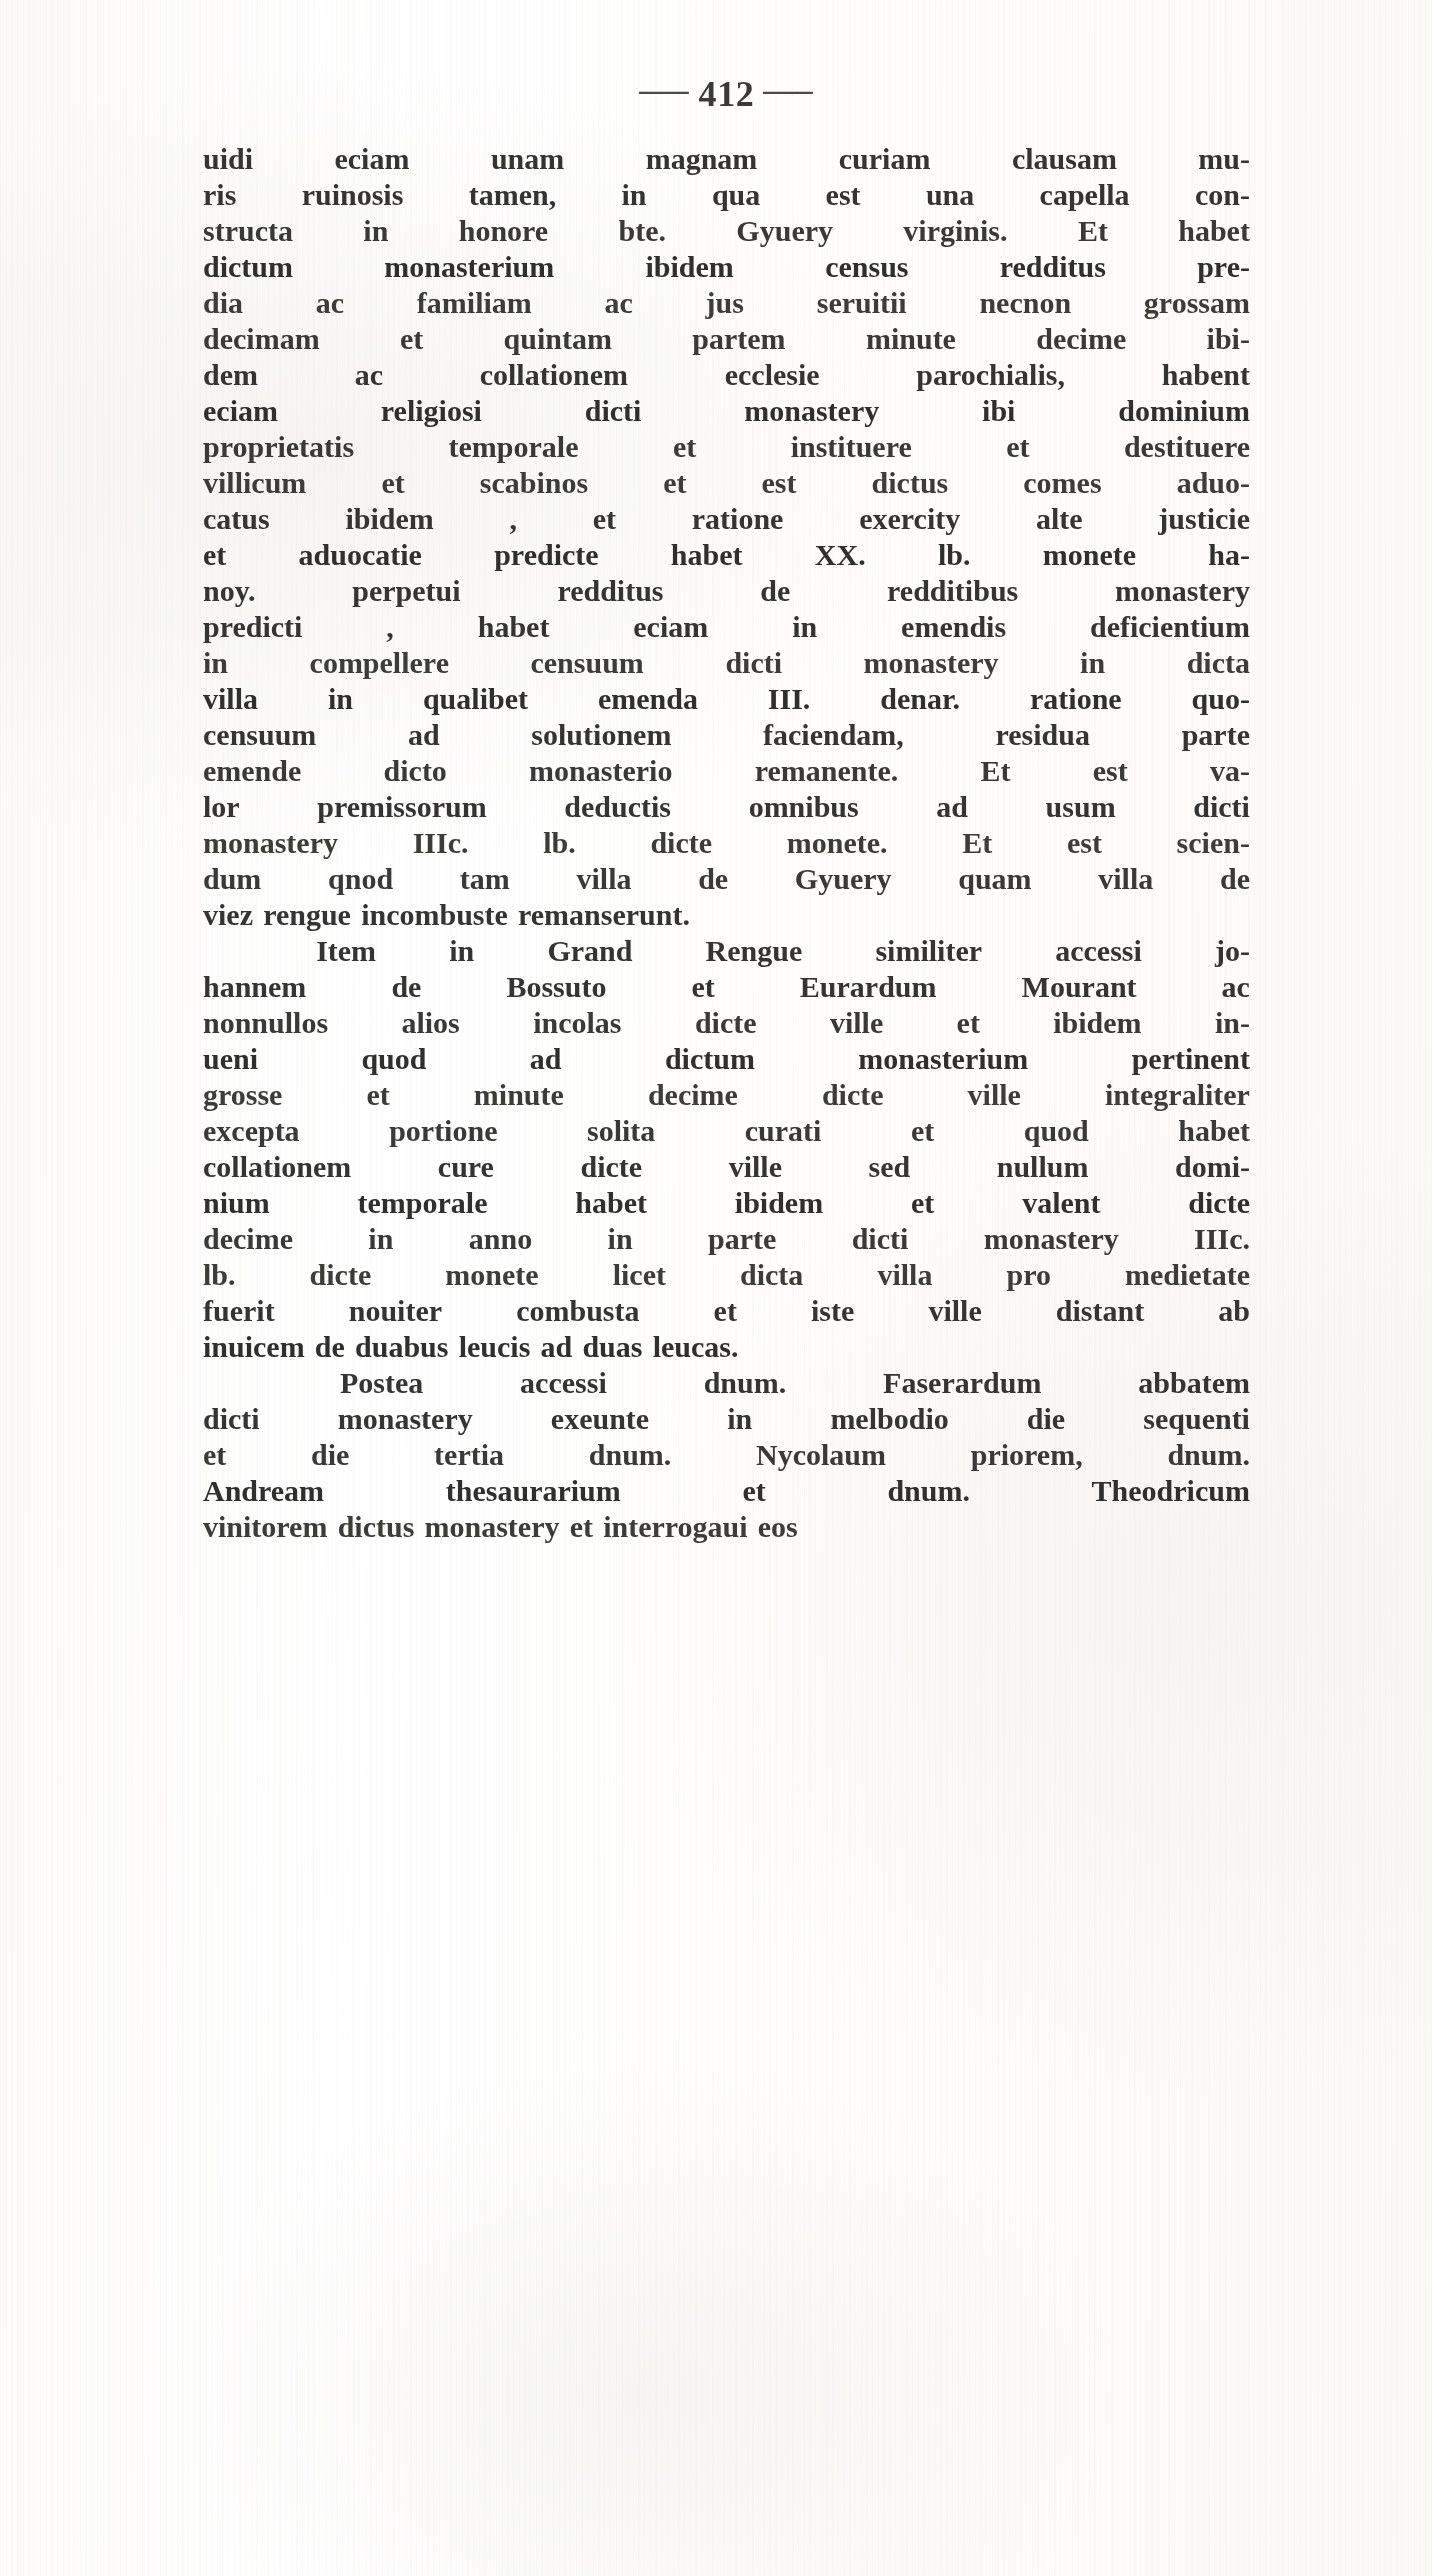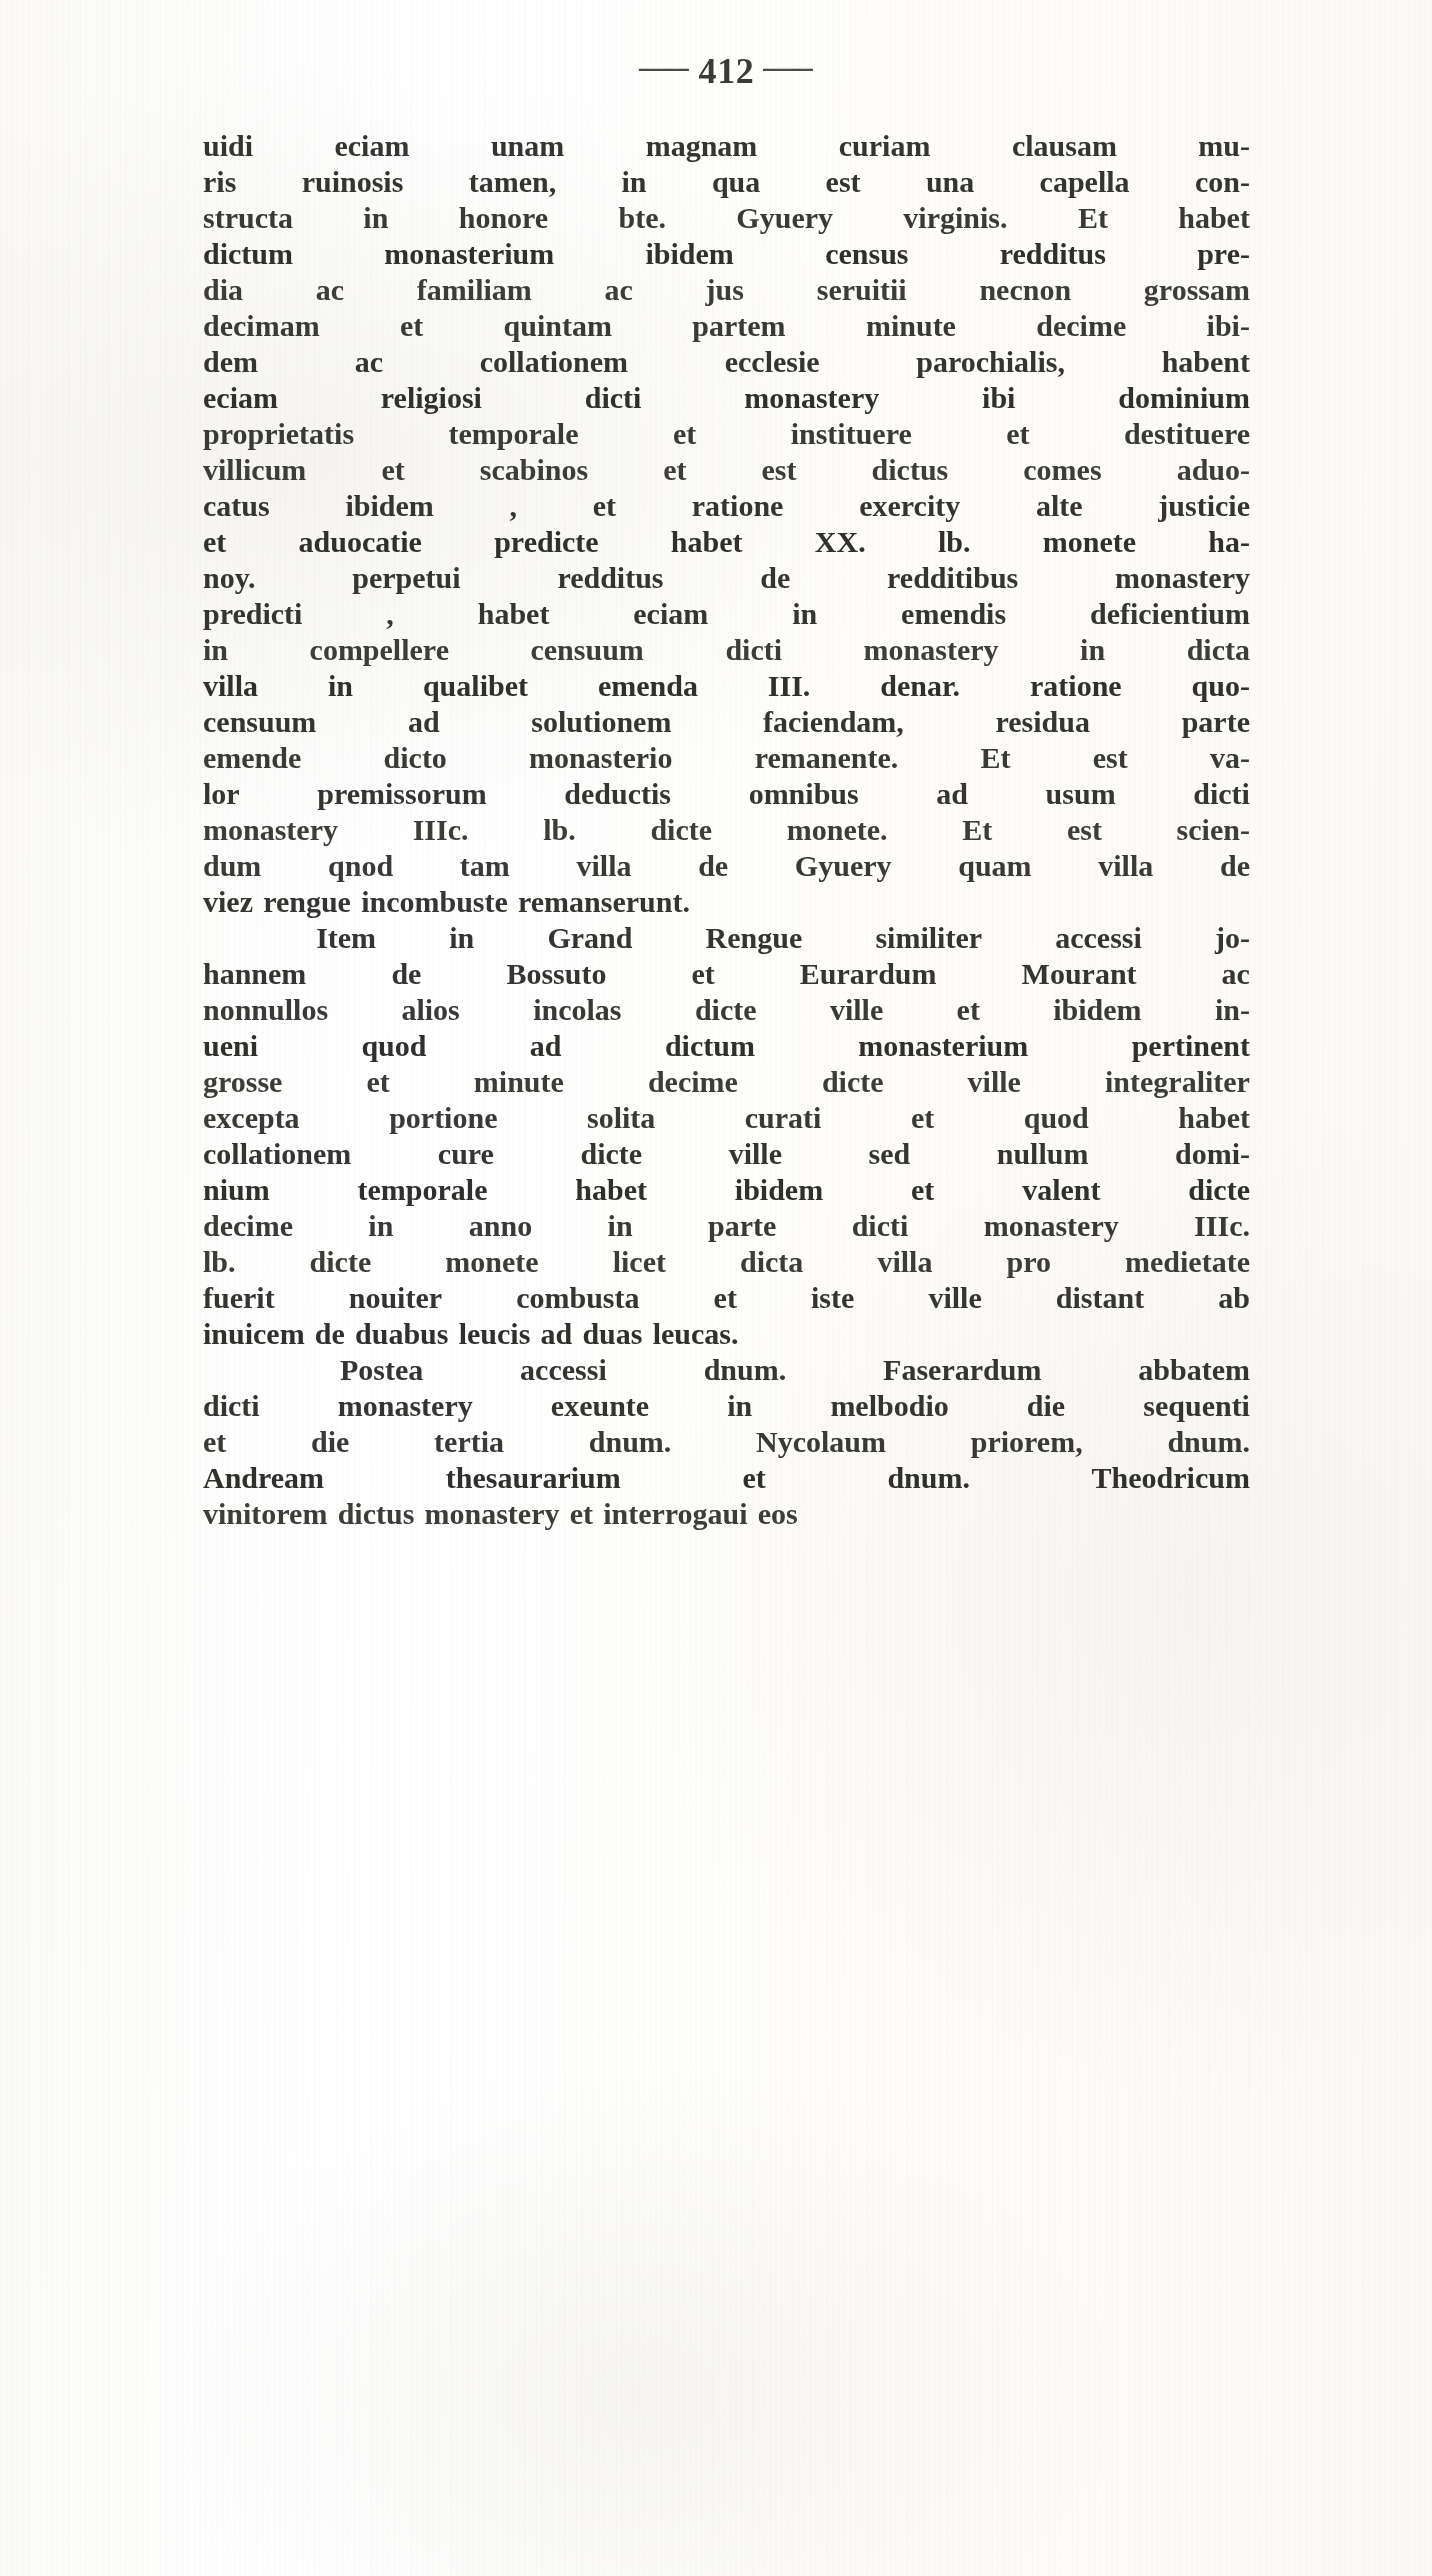--- a/index.html
+++ b/index.html
@@ -41,21 +41,21 @@
 
   .content {
     position: absolute;
     left: 203px;
     top: 0;
     width: 1047px;
   }
 
   
   .running-head {
-    margin-top: 50px;
+    margin-top: 73px;
     text-align: center;
     font-size: 34px;
     font-weight: 700;
     color: #3a3a38;
     letter-spacing: 0.6px;
     white-space: nowrap;
   }
   .running-head .dash {
     display: inline-block;
     font-weight: 700;
@@ -65,21 +65,21 @@
     position: relative;
     top: -5.1px;
   }
   .running-head .folio {
     display: inline-block;
     font-size: 36px;
   }
 
   
   .textblock {
-    margin-top: 36px;
+    margin-top: 26px;
     font-size: 30px;
     line-height: 36px;
     color: #343432;
     font-weight: 600;
     -webkit-font-smoothing: none;
   }
 
   .para {
     margin: 0;
   }

